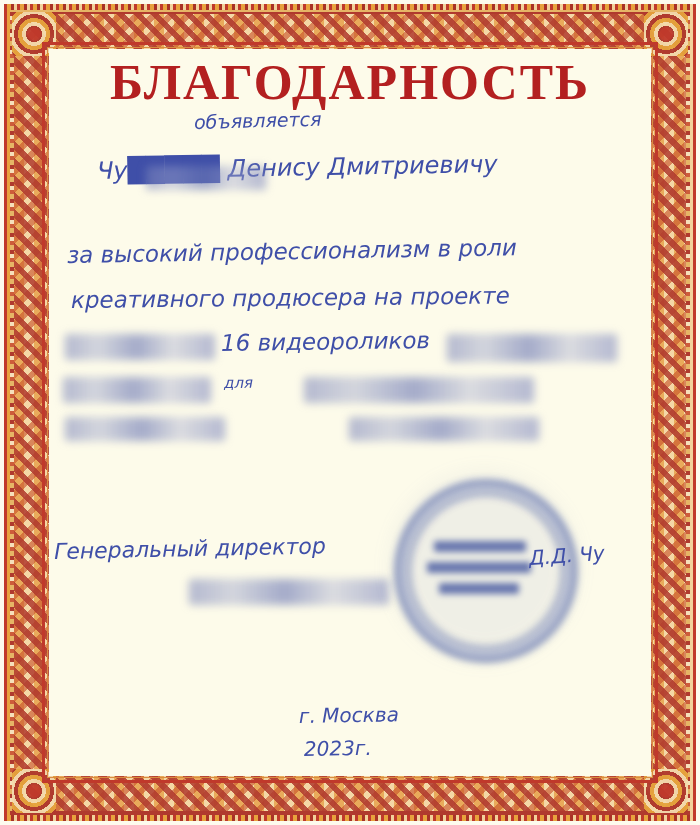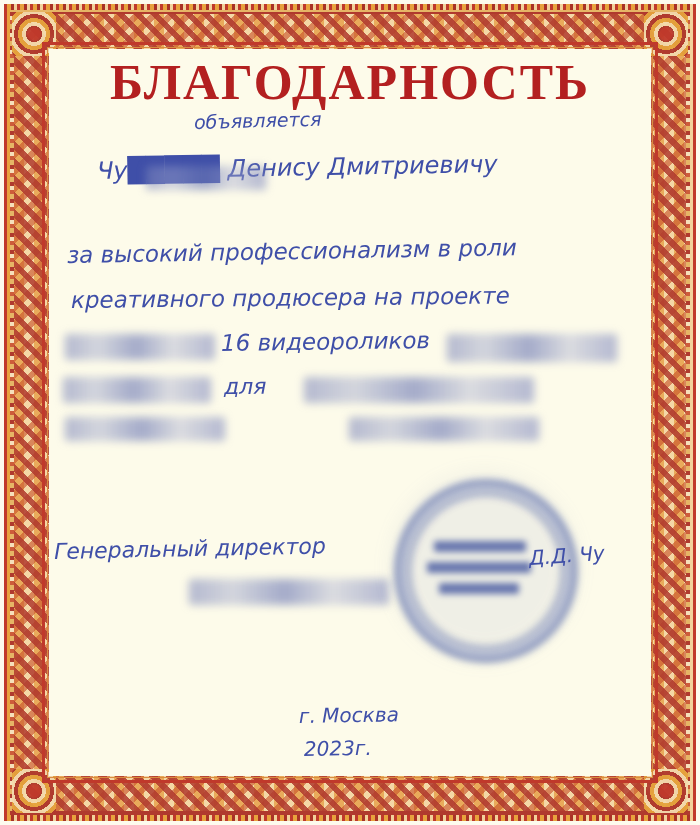--- a/index.html
+++ b/index.html
@@ -111,21 +111,21 @@
     font-style: italic;
     color: #3f4fa8;
     white-space: nowrap;
     transform-origin: left center;
   }
   .hand.l1 { left: 145px; top: 62px;  font-size: 19px; transform: rotate(-1.5deg); }
   .hand.l2 { left: 48px;  top: 108px; font-size: 24px; transform: rotate(-1deg); }
   .hand.l3 { left: 18px;  top: 193px; font-size: 23px; transform: rotate(-1deg); }
   .hand.l4 { left: 22px;  top: 238px; font-size: 23px; transform: rotate(-0.6deg); }
   .hand.l5 { left: 172px; top: 281px; font-size: 23px; transform: rotate(-0.8deg); }
-  .hand.l6 { left: 175px; top: 325px; font-size: 22px; transform: rotate(-0.4deg); }
+  .hand.l6 { left: 175px; top: 325px; font-size: 15px; transform: rotate(-0.4deg); }
 
   .hand.sig-title { left: 5px;  top: 490px; font-size: 22px; transform: rotate(-1.2deg); }
   .hand.sig-name  { left: 480px; top: 497px; font-size: 20px; transform: rotate(-4deg); }
   .hand.city      { left: 250px; top: 655px; font-size: 20px; transform: rotate(-1deg); }
   .hand.year      { left: 255px; top: 688px; font-size: 20px; transform: rotate(-1deg); }
 
   
   .redact {
     position: absolute;
     border-radius: 3px;

